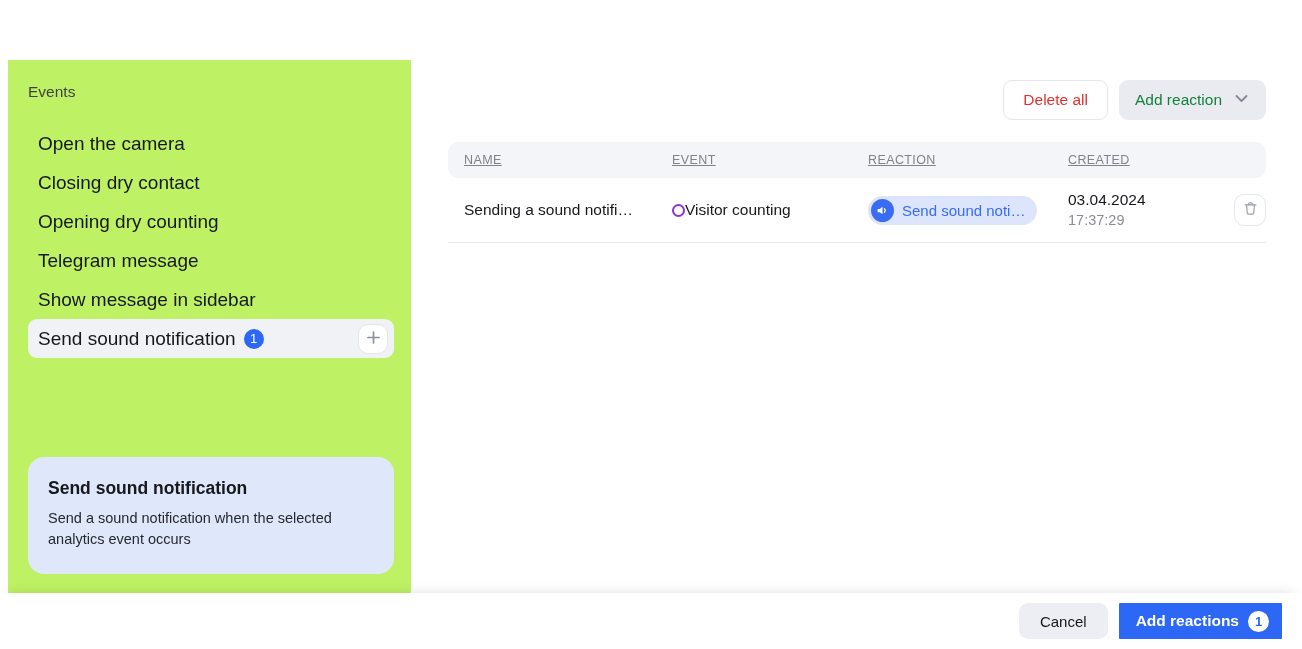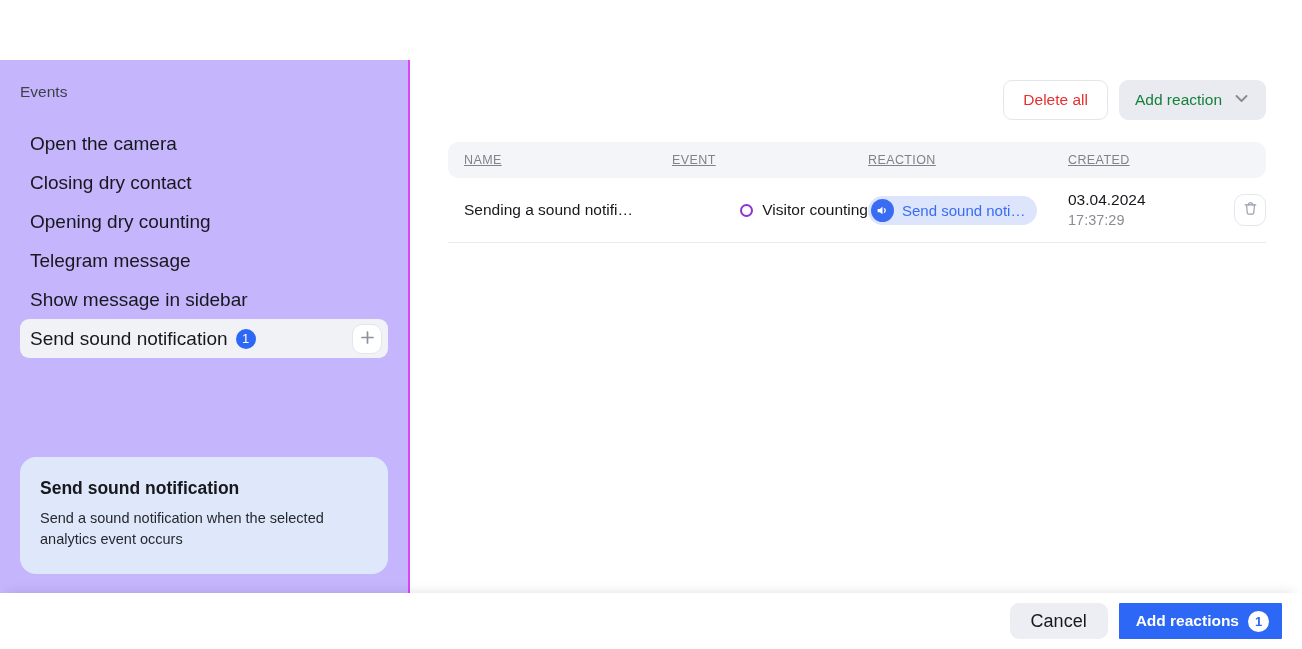--- a/index.html
+++ b/index.html
@@ -9,22 +9,22 @@
 
   
   .header{position:absolute;top:0;left:0;right:0;height:60px;background:#fff;z-index:3;
           display:flex;align-items:center;padding:0 20px 0 24px;box-sizing:border-box;
           box-shadow:0 8px 12px -8px rgba(34,40,58,0.12);}
   .title{font-size:19.5px;font-weight:700;letter-spacing:.1px;color:#111216;}
   .close-btn{margin-left:auto;width:33px;height:33px;border-radius:50%;background:#eceef2;
              border:none;display:flex;align-items:center;justify-content:center;cursor:pointer;padding:0;}
 
   
-  .sidebar{position:absolute;top:60px;left:0;width:410px;bottom:56px;box-sizing:border-box;
-           border-right:2px solid #d946ef;background:#c4b5fd;}
+  .sidebar{position:absolute;top:60px;left:8px;width:410px;bottom:56px;box-sizing:border-box;
+           border-right:4px solid #d946ef;background:#bef264;}
   .sidebar-heading{margin:23px 0 0 20px;font-size:15.5px;color:#3f4147;}
   .event-list{margin-top:23px;}
   .event-item{height:39px;display:flex;align-items:center;margin:0 20px;padding:0 6px 0 10px;
               font-size:19px;color:#17181c;border-radius:9px;cursor:pointer;box-sizing:border-box;}
   .event-item.selected{background:var(--selected-bg);}
   .count-badge{width:20px;height:20px;border-radius:50%;background:var(--accent);color:#fff;
                font-size:13px;display:flex;align-items:center;justify-content:center;margin-left:8px;flex:none;}
   .plus-btn{margin-left:auto;width:30px;height:30px;border-radius:10px;background:#fff;
             border:1px solid #e4e6eb;display:flex;align-items:center;justify-content:center;cursor:pointer;padding:0;}
 
@@ -45,37 +45,37 @@
   .table{margin-top:22px;}
   .thead{display:flex;height:36px;background:var(--thead-bg);border-radius:10px;align-items:center;
          color:#7f838c;font-size:12.5px;letter-spacing:.4px;text-decoration:underline;}
   .col-name{width:224px;padding-left:16px;box-sizing:border-box;}
   .col-event{width:196px;}
   .col-reaction{width:200px;}
   .col-created{width:148px;}
   .col-actions{flex:1;display:flex;justify-content:flex-end;}
   .trow{display:flex;align-items:center;min-height:64px;border-bottom:1px solid #e9eaee;
         font-size:15.5px;color:#17181c;}
-  .event-cell{display:flex;align-items:center;gap:9px;justify-content:flex-end;}
+  .event-cell{display:flex;align-items:center;}
   .ring{width:9px;height:9px;border:2.6px solid var(--event-dot);border-radius:50%;flex:none;}
   .pill{display:inline-flex;align-items:center;gap:8px;background:var(--reaction-bg);
         border-radius:16px;padding:3px 12px 3px 3px;color:var(--reaction-fg);font-size:15px;}
   .pill-icon{width:23px;height:23px;border-radius:50%;background:var(--reaction-fg);
              display:flex;align-items:center;justify-content:center;flex:none;}
   .created-date{font-size:15.5px;color:#17181c;line-height:1.35;}
   .created-time{font-size:14.5px;color:#8a8d95;line-height:1.35;}
   .trash-btn{width:32px;height:32px;border-radius:10px;border:1px solid #e5e7ec;background:#fff;
              display:flex;align-items:center;justify-content:center;cursor:pointer;padding:0;}
 
   
   .footer{position:absolute;left:0;right:0;bottom:0;height:56px;background:#fff;z-index:2;
           display:flex;align-items:center;justify-content:flex-end;gap:11px;padding-right:20px;
           box-sizing:border-box;box-shadow:0 -9px 12px -9px rgba(34,40,58,0.15);}
   .btn-cancel{height:36px;padding:0 21px;background:#eceef3;border:none;border-radius:9px;
-              font-size:18px;color:#17181c;cursor:pointer;font-family:inherit;}
+              font-size:15px;color:#17181c;cursor:pointer;font-family:inherit;}
   .btn-primary{height:36px;padding:0 13px 0 17px;background:var(--accent);border:none;border-radius:1px;
                font-size:15.5px;font-weight:700;color:#fff;display:flex;align-items:center;gap:9px;
                cursor:pointer;font-family:inherit;}
   .badge-light{width:21px;height:21px;border-radius:50%;background:#fff;color:var(--accent);
                font-size:13px;font-weight:700;display:flex;align-items:center;justify-content:center;}
 </style>
 </head>
 <body>
 
 <div class="modal">

